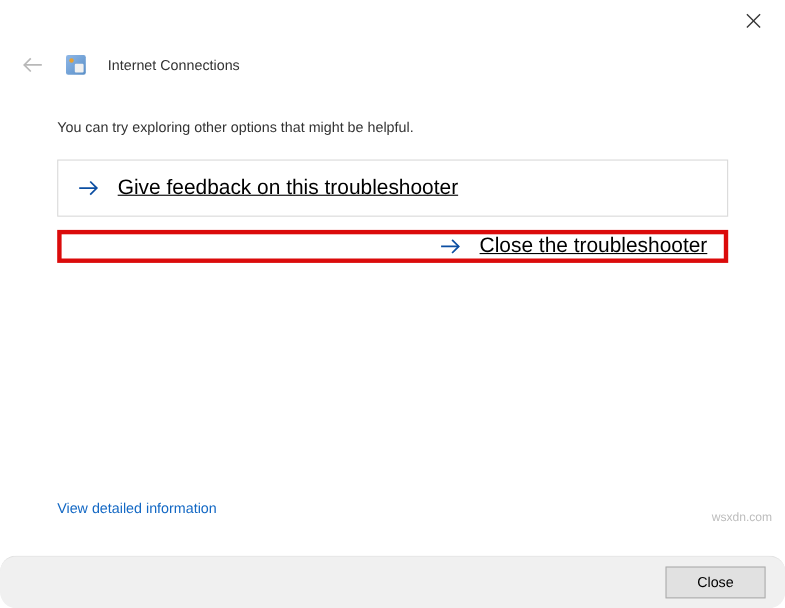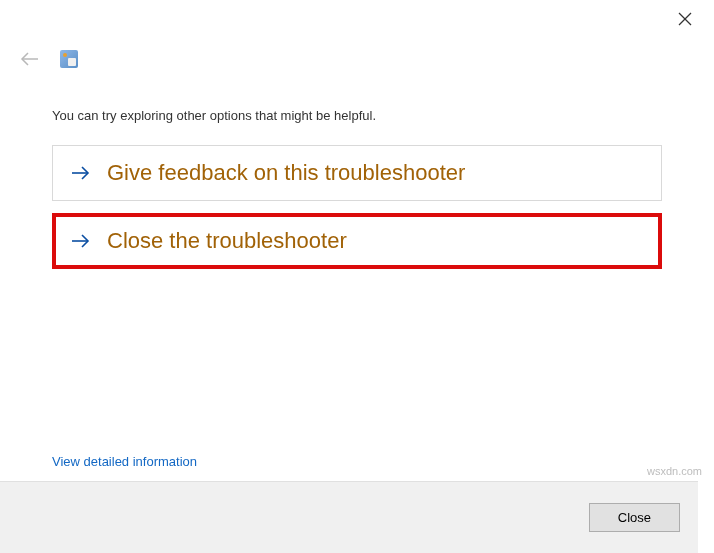--- a/index.html
+++ b/index.html
@@ -96,52 +96,55 @@
       padding: 14px 18px;
       margin-bottom: 12px;
       display: flex;
       align-items: center;
       gap: 16px;
       cursor: pointer;
       background: #ffffff;
     }
     .option.highlighted {
       border: 4px solid #db0b0b;
-      padding: 11px 15px;
+      padding: 0 15px;
+      justify-content: flex-end;
     }
     .option-arrow {
       color: #0b4ea2;
       display: flex;
       align-items: center;
     }
     .option-label {
-      color: #a16207;
-      font-size: 22px;
+      color: #000000;
+      font-size: 19px;
+      text-decoration: underline;
     }
     .detail-link {
       position: absolute;
       left: 52px;
       bottom: 84px;
       color: #1368c4;
       font-size: 13px;
       cursor: pointer;
       margin-top: 24px;
     }
     .footer {
       position: absolute;
       bottom: 0;
       left: 0;
-      right: 16px;
-      height: 72px;
+      right: 0;
+      height: 48px;
       background: #f0f0f0;
       border-top: 1px solid #e0e0e0;
       display: flex;
       justify-content: flex-end;
       align-items: center;
       padding-right: 18px;
+      border-radius: 15px;
     }
     .close-button {
       background: #e1e1e1;
       border: 1px solid #adadad;
       padding: 6px 28px;
       font-size: 13px;
       cursor: pointer;
       font-family: inherit;
     }
     .watermark {
@@ -165,20 +168,21 @@
 </div>
 
 <div class="header">
   <div class="back-arrow">
     <svg width="20" height="14" viewBox="0 0 20 14">
       <line x1="2" y1="7" x2="18" y2="7" stroke="#b8b8b8" stroke-width="1.5"></line>
       <polyline points="8,1 2,7 8,13" fill="none" stroke="#b8b8b8" stroke-width="1.5"></polyline>
     </svg>
   </div>
   <span class="header-icon"></span>
+  <span class="header-title">Internet Connections</span>
 </div>
 
 <div class="content">
   <p class="description">You can try exploring other options that might be helpful.</p>
 
   <div class="option">
     <span class="option-arrow">
       <svg width="20" height="16" viewBox="0 0 20 16">
         <line x1="1" y1="8" x2="17" y2="8" stroke="#0b4ea2" stroke-width="1.6"></line>
         <polyline points="11,2 17,8 11,14" fill="none" stroke="#0b4ea2" stroke-width="1.6"></polyline>

